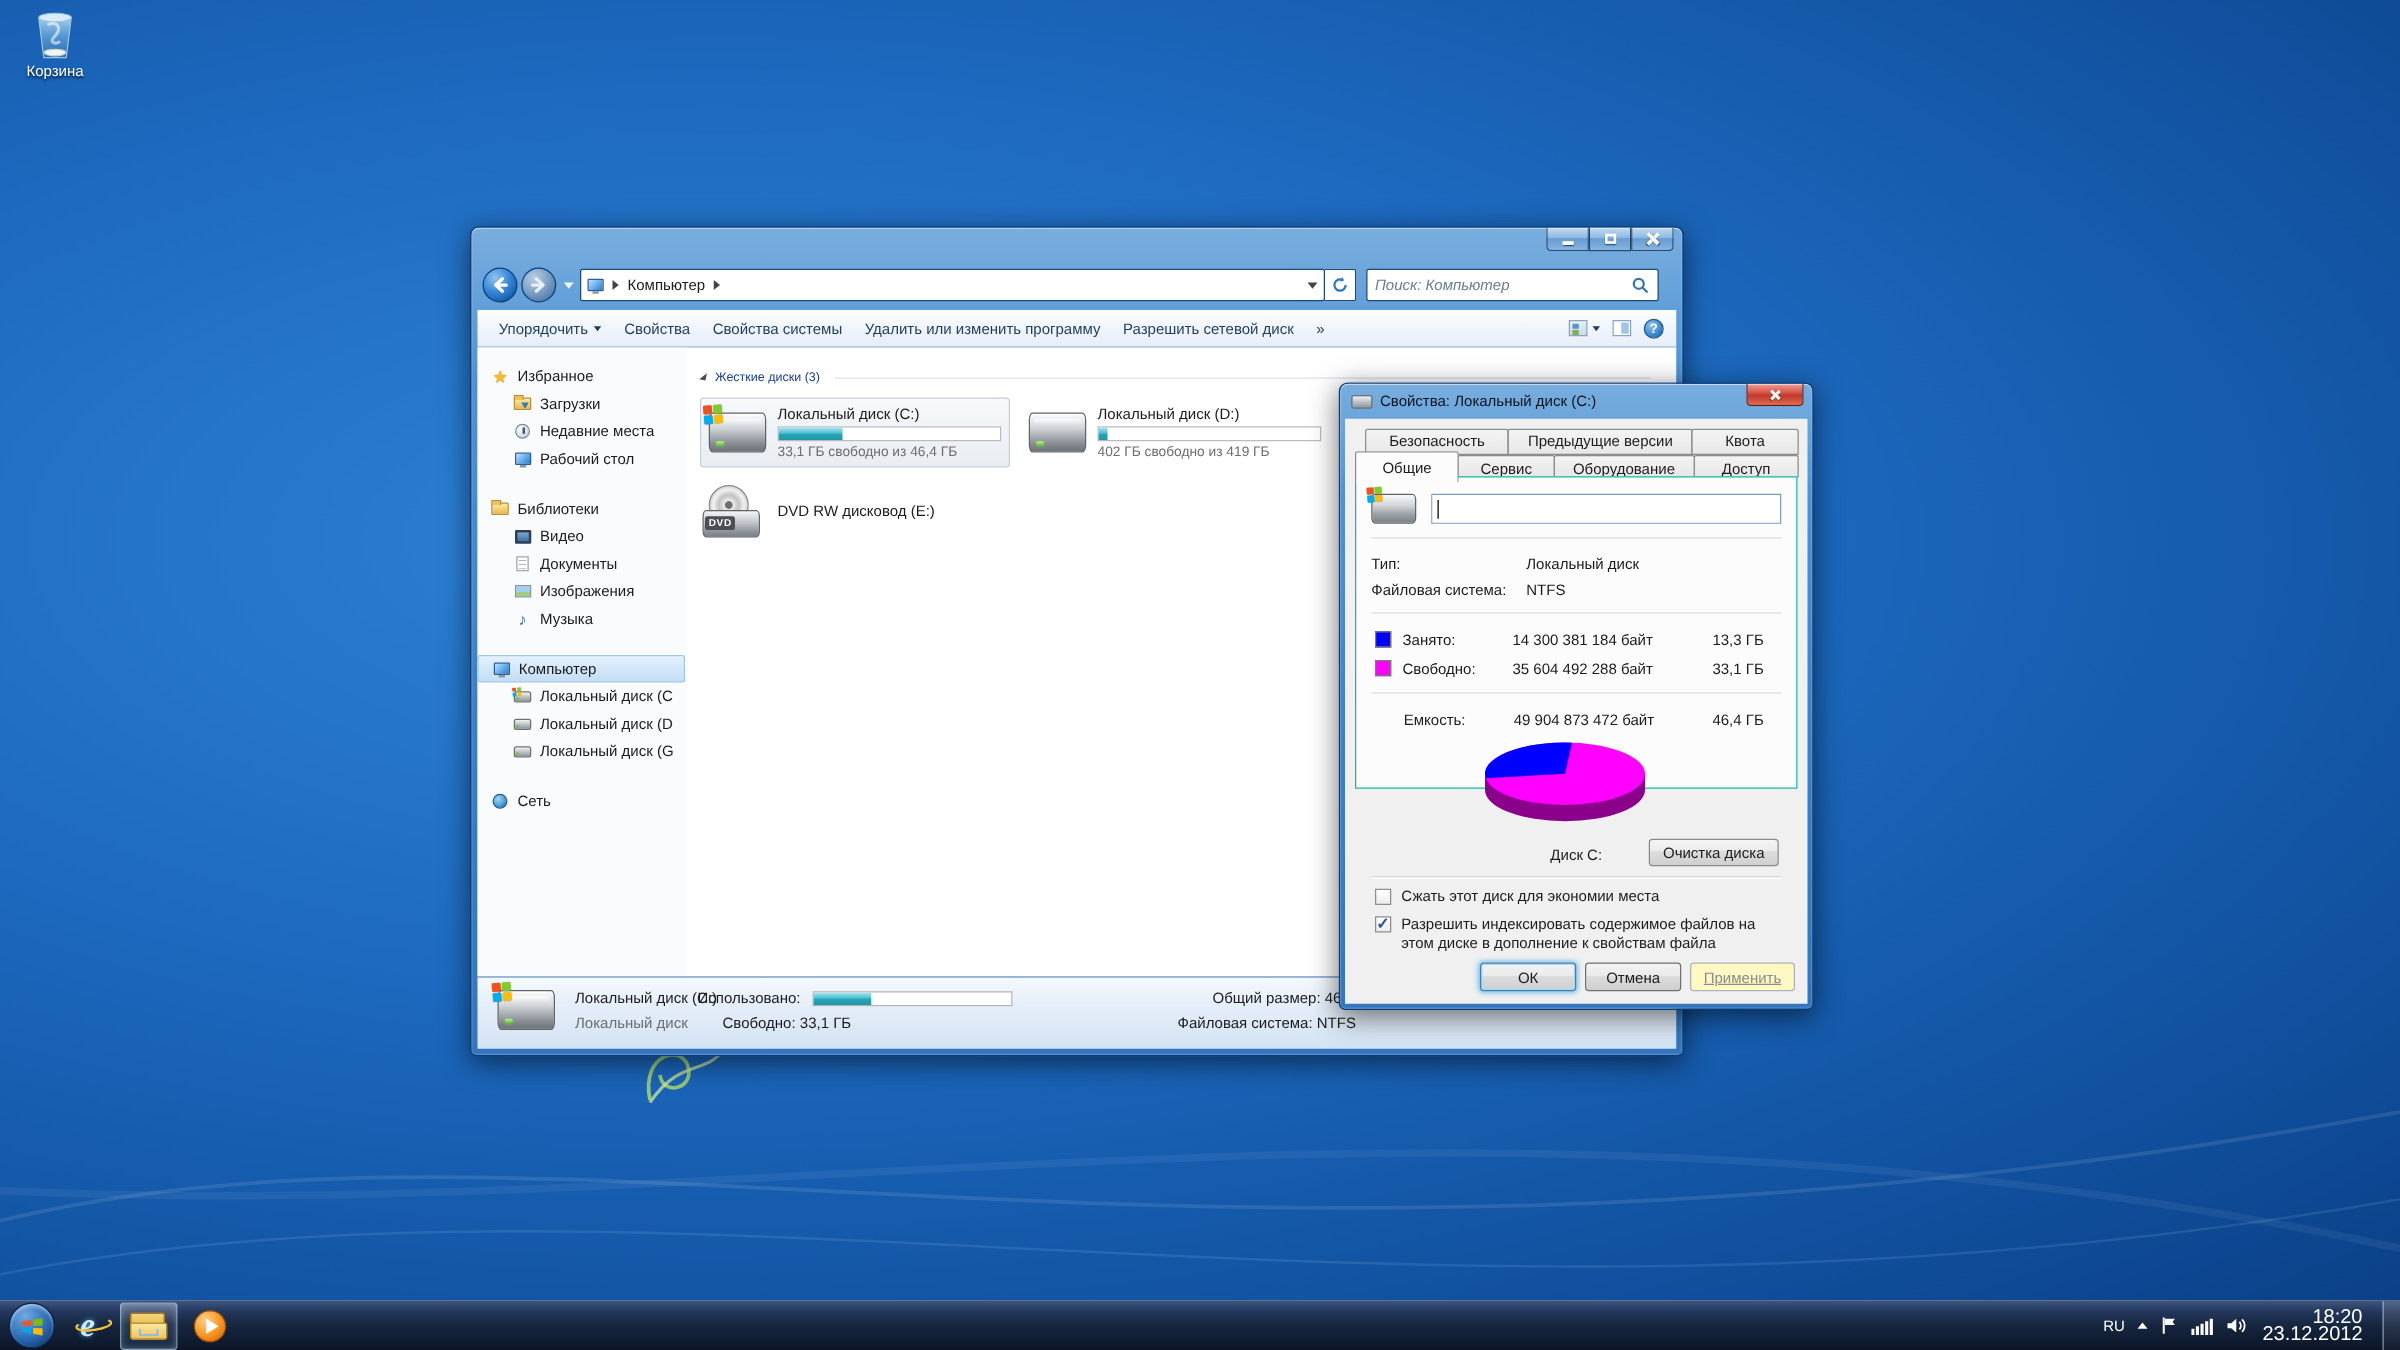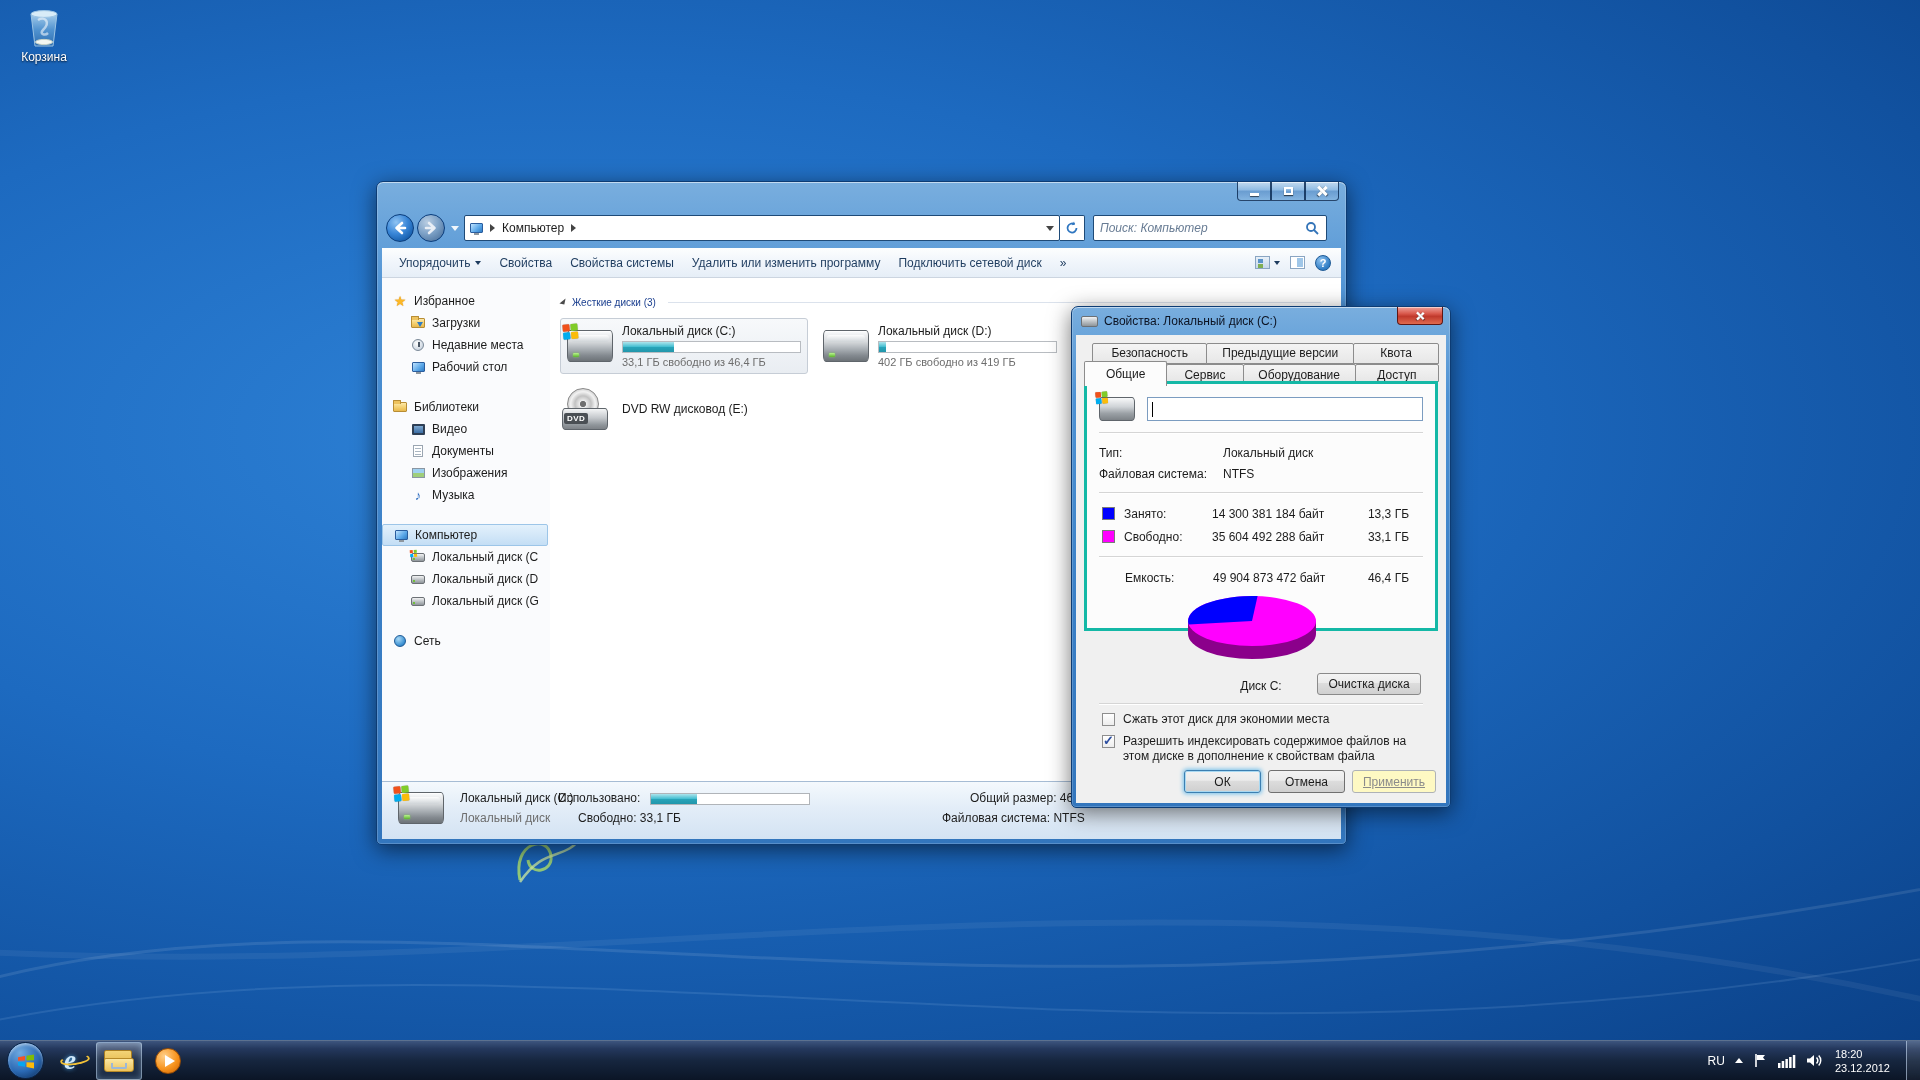--- a/index.html
+++ b/index.html
@@ -141,21 +141,21 @@
   .dlg-close { position:absolute; top:0; right:7px; width:46px; height:18px; border:1px solid #5e1714; border-top:none; border-radius:0 0 4px 4px;
     background:linear-gradient(#f0a199,#d8574a 40%,#c0392c 55%,#e06a4e); display:flex; align-items:center; justify-content:center; box-shadow:inset 0 1px 0 rgba(255,255,255,.5); }
   .dlg-close .g-close { transform:scale(.8); }
   .dlg-body { position:absolute; top:28px; left:4px; right:4px; bottom:4px; background:#f0f0f0; padding:8px; }
 
   .tab-back-row { display:flex; padding-left:8px; height:21px; position:relative;justify-content:flex-end; }
   .tabb { border:1px solid #8c8c8c; border-radius:2px 2px 0 0; background:linear-gradient(#f4f4f4,#e7e7e7); font-size:12px; text-align:center; line-height:19px; margin-right:-1px; color:#1c1c1c; }
   .tab-front-row { display:flex; height:18px; position:relative; margin-top:0; }
   .tabf { border:1px solid #8c8c8c; border-radius:2px 2px 0 0; background:linear-gradient(#f4f4f4,#e7e7e7); font-size:12px; text-align:center; line-height:20px; margin-right:-1px; color:#1c1c1c; }
   .tabf.active { background:#fcfcfc; position:relative; z-index:3; margin-top:-3px; height:25px; line-height:24px; border-bottom:none; }
-  .tab-page { border:3px solid #14b8a6; background:#fcfcfc; margin-top:-1px; height:250px; position:relative; padding:10px 12px 1px; z-index:1; }
+  .tab-page { border:1px solid #14b8a6; background:#fcfcfc; margin-top:-1px; height:250px; position:relative; padding:10px 12px 1px; z-index:1; }
 
   .vl-row { display:flex; align-items:center; gap:12px; height:30px; }
   .hdd-page { position:relative; width:36px; height:24px; flex:none; border-radius:3px/5px; background:linear-gradient(#f8f9fa,#cfd3d7 40%,#9ba1a6 70%,#7d8287); border:1px solid #5f656b; }
   .hdd-page .flag4 { transform:scale(.8) rotate(-5deg); left:-6px; top:-8px; }
   .label-input { flex:1; height:24px; background:#fff; border:1px solid #7b9cc0; position:relative; }
   .label-input input { position:absolute; inset:0; border:none; outline:none; padding-left:4px; font-size:12px; font-family:"Liberation Sans",sans-serif; }
   .caret { position:absolute; left:4px; top:4px; width:1px; height:15px; background:#000; }
   .sep { border:none; border-top:1px solid #d5d5d5; border-bottom:1px solid #fff; margin:8px 0; }
   .kv-row { display:flex; height:21px; align-items:center; font-size:12px; color:#1c1c1c; }
   .kv-label { width:124px; }
@@ -193,21 +193,21 @@
   .folder-task { position:relative; width:30px; height:22px; }
   .folder-back { position:absolute; inset:0 2px 2px 0; background:linear-gradient(#f3d477,#dfae3c); border:1px solid #a97e22; border-radius:2px; }
   .folder-front { position:absolute; left:0; right:0; bottom:0; height:14px; background:linear-gradient(#fbe7a2,#edc35c); border:1px solid #b68a28; border-radius:2px 2px 3px 3px; }
   .folder-tray { position:absolute; left:7px; bottom:3px; width:16px; height:6px; border:2px solid #9db8d8; border-top:none; border-radius:0 0 2px 2px; }
   .wmp-orb { width:26px; height:26px; border-radius:50%; background:radial-gradient(circle at 35% 30%, #ffd08a, #f7941e 55%, #d86b05 90%); border:1px solid #9a4e05; display:flex; align-items:center; justify-content:center; }
   .wmp-play { width:0; height:0; border-top:6px solid transparent; border-bottom:6px solid transparent; border-left:10px solid #fff; margin-left:3px; }
 
   .tray { margin-left:auto; display:flex; align-items:center; gap:10px; height:100%; color:#fff; }
   .tray-lang { font-size:12px; }
   .tray-chevron { width:0; height:0; border-left:4px solid transparent; border-right:4px solid transparent; border-bottom:5px solid #fff; }
-  .clockbox { font-size:11px; line-height:14px; margin-left:2px; }
+  .clockbox { text-align:right; font-size:16px; line-height:14px; margin-left:2px; }
   .show-desktop { width:14px; height:40px; border-left:1px solid rgba(200,220,245,.6); background:linear-gradient(rgba(255,255,255,.12),rgba(255,255,255,.03)); margin-left:6px; }
 </style>
 </head>
 <body>
 
 <svg id="wallpaper" width="1920" height="1080">
   <path d="M -50 990 C 420 850, 950 1080, 1970 880" stroke="rgba(255,255,255,0.10)" stroke-width="3" fill="none"></path>
   <path d="M -50 1030 C 520 900, 1150 1110, 1970 950" stroke="rgba(190,225,255,0.12)" stroke-width="2" fill="none"></path>
   <path d="M -50 950 C 600 990, 1200 830, 1970 1010" stroke="rgba(255,255,255,0.06)" stroke-width="6" fill="none"></path>
   <path d="M 520 880 C 512 842, 548 834, 551 856 C 553 872, 530 876, 528 860" stroke="#a8d96d" stroke-width="3" fill="none" opacity="0.85"></path>
@@ -288,21 +288,21 @@
     <div class="cmd-item">
         <span>Свойства</span>
       </div>
     <div class="cmd-item">
         <span>Свойства системы</span>
       </div>
     <div class="cmd-item">
         <span>Удалить или изменить программу</span>
       </div>
     <div class="cmd-item">
-        <span>Подключить сетевой диск</span>
+        <span>Разрешить сетевой диск</span>
       </div>
     <div class="cmd-item">
         <span>»</span>
       </div>
     <div class="cmd-right">
       <span style="display:flex;align-items:center;gap:4px">
           <span class="views-ico"></span>
           <span class="dd-tri"></span>
         </span>
       <span class="pane-ico"></span>

